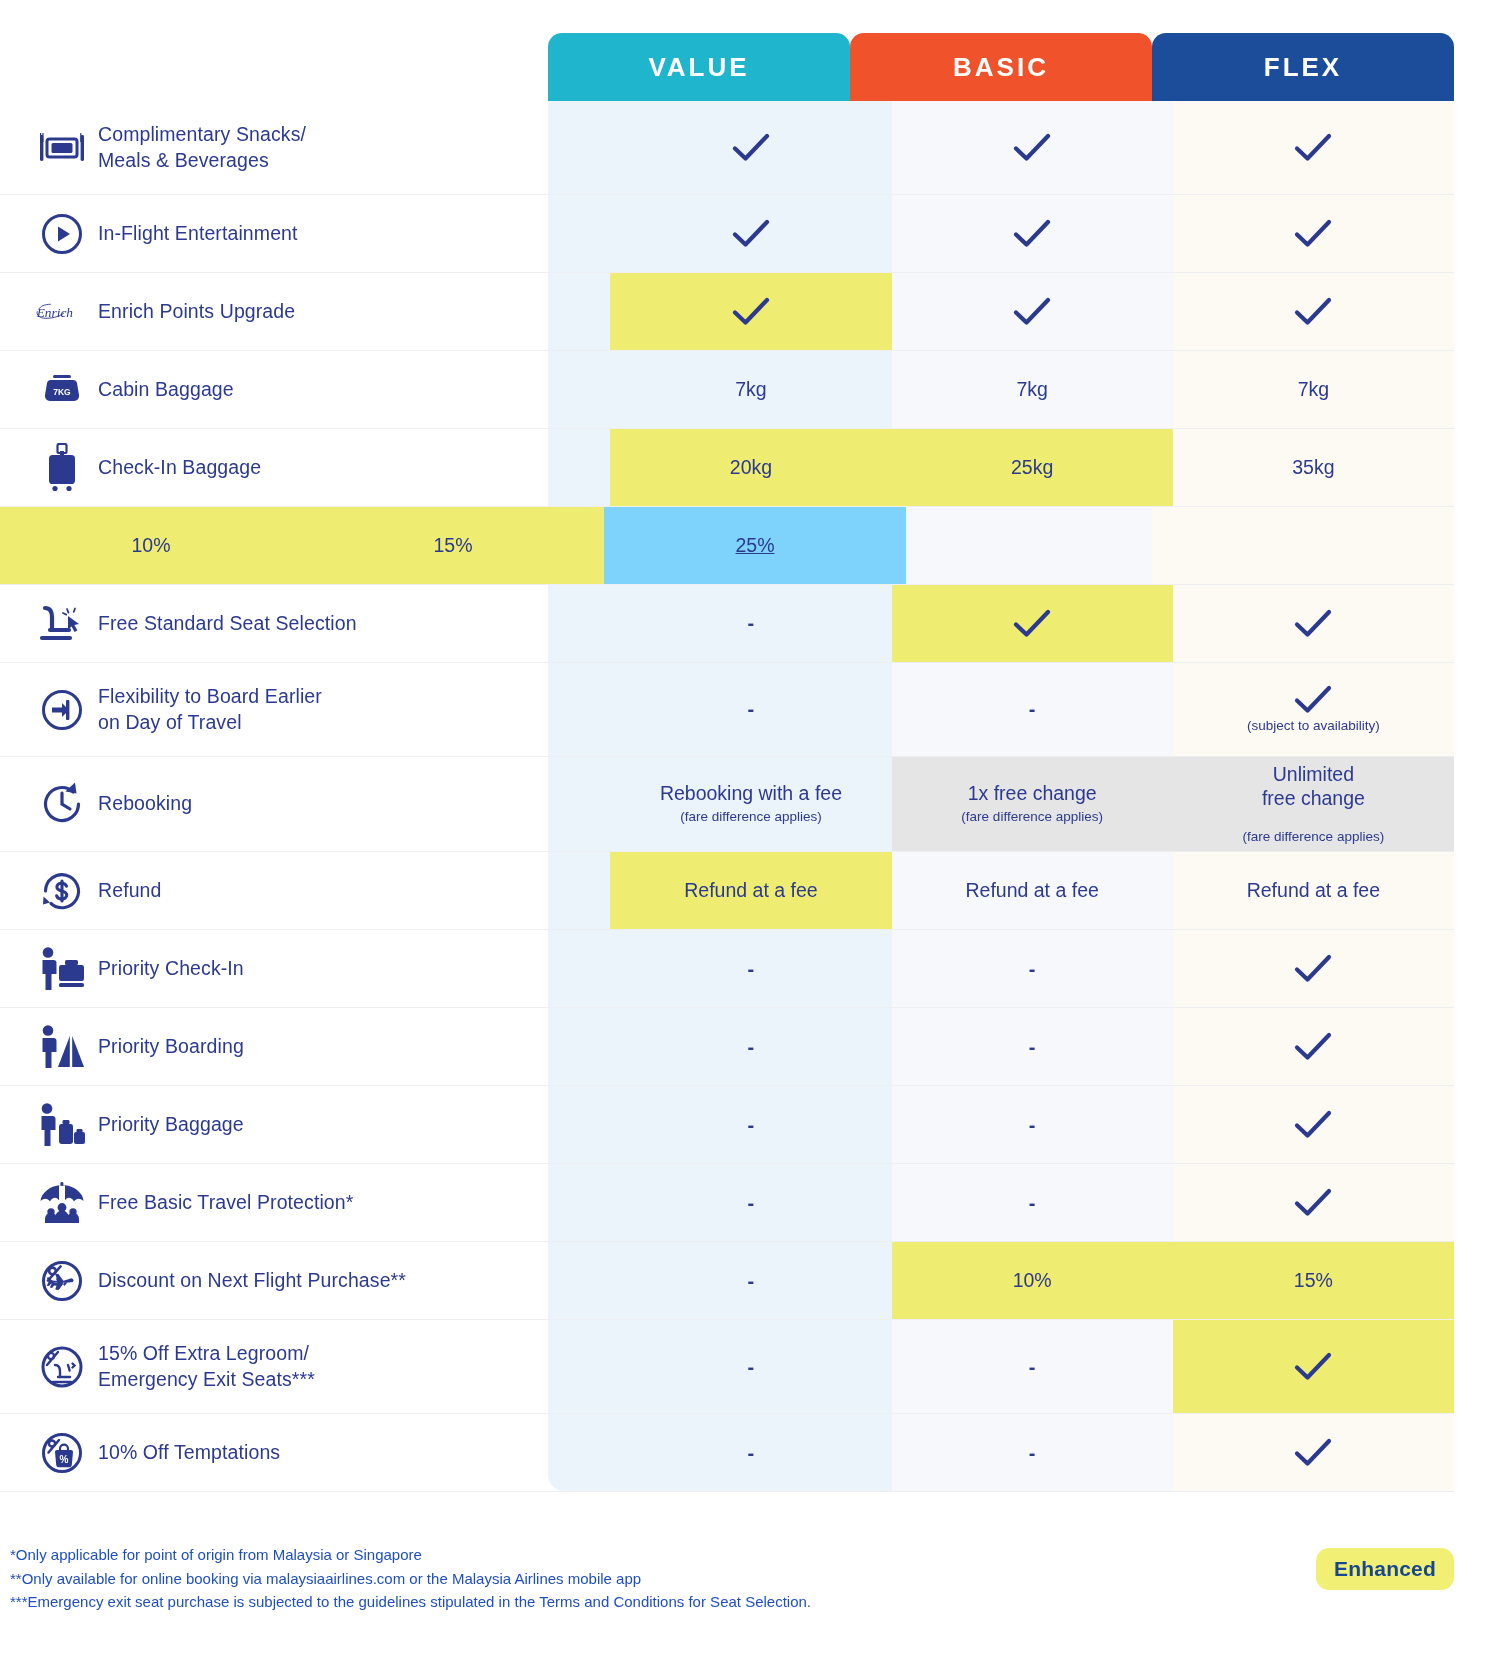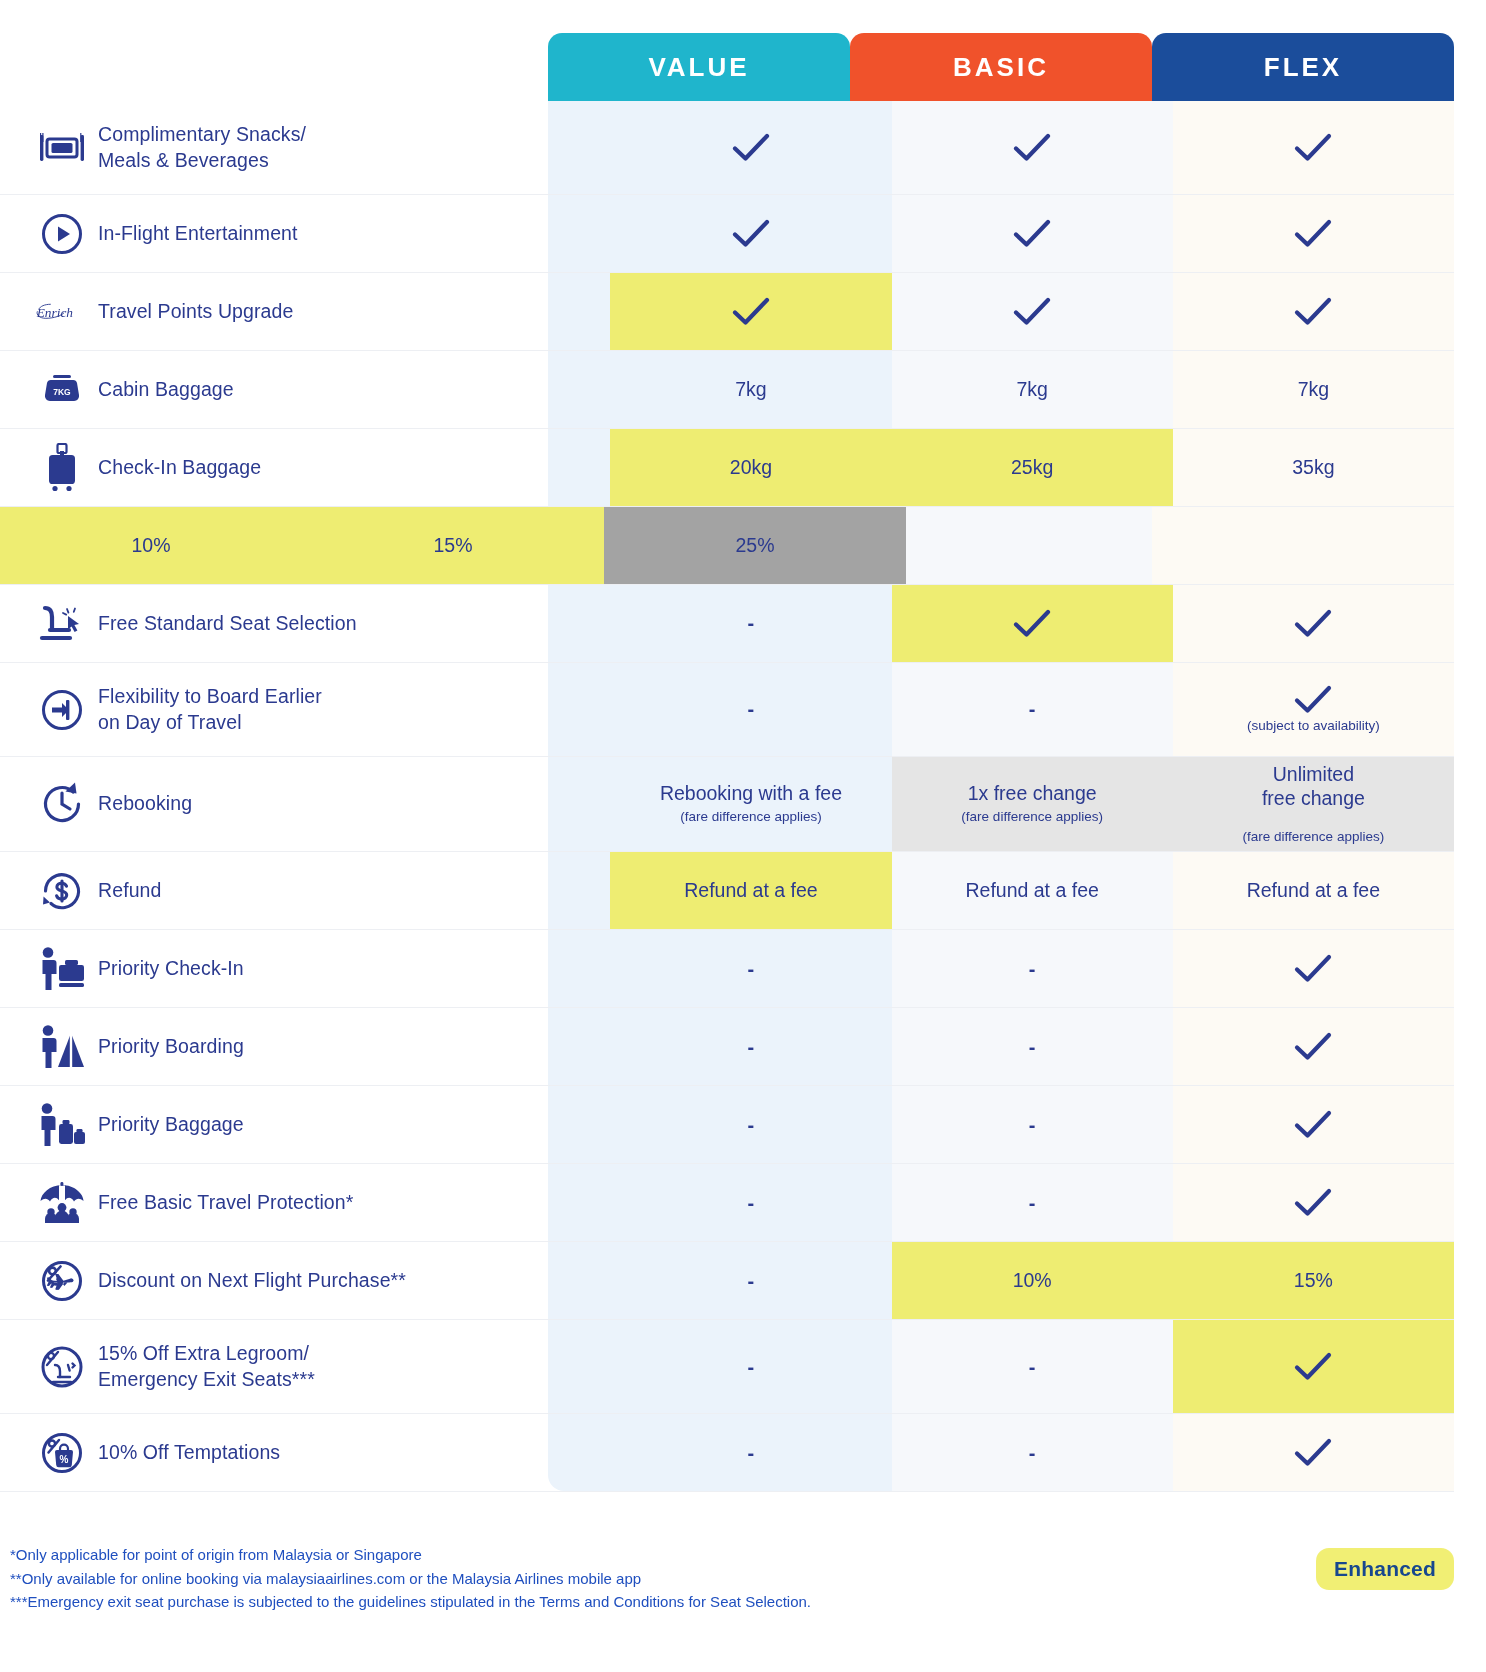--- a/index.html
+++ b/index.html
@@ -225,21 +225,21 @@
       </div>
       <div class="row h-d">
         <div class="cell-label">
           <span class="ico">
             <svg width="74" height="30" viewBox="0 0 74 30">
               <text x="1" y="22" font-family="Liberation Serif, serif" font-style="italic" font-size="19" fill="#2b3a8f">Enrich</text>
               <path d="M2 14c-2 5 3 10 12 10 12 0 22-4 26-8" fill="none" stroke="#2b3a8f" stroke-width="1.3"></path>
               <path d="M4 11c2-4 8-7 17-7" fill="none" stroke="#2b3a8f" stroke-width="1.3"></path>
             </svg>
           </span>
-          <span class="label-text">Travel Points Upgrade</span>
+          <span class="label-text">Enrich Points Upgrade</span>
         </div>
         <div class="cell hl" style="background: rgb(238, 237, 114);">
           <span class="check">
             <svg width="38" height="30" viewBox="0 0 38 30">
               <path d="M3 15.5l10.5 10L35 3" fill="none" stroke="#2b3a8f" stroke-width="4.2" stroke-linecap="round" stroke-linejoin="round"></path>
             </svg>
           </span>
         </div>
         <div class="cell" style="background: rgb(246, 248, 251);">
           <span class="check">
@@ -304,21 +304,21 @@
           <span class="main">35kg</span>
         </div>
       </div>
       <div class="row h-d">
         <div class="cell hl" style="background: rgb(238, 237, 114);">
           <span class="main">10%</span>
         </div>
         <div class="cell hl" style="background: rgb(238, 237, 114);">
           <span class="main">15%</span>
         </div>
-        <div class="cell" style="background: #a3a3a3;">
+        <div class="cell" style="background: #7dd3fc; text-decoration: underline;">
           <span class="main">25%</span>
         </div>
       </div>
       <div class="row h-d">
         <div class="cell-label">
           <span class="ico">
             <svg width="50" height="44" viewBox="0 0 50 44">
               <g fill="none" stroke="#2b3a8f" stroke-width="4.2" stroke-linecap="round">
                 <path d="M8 6c5 0 7 3 7 9v12"></path>
                 <path d="M13 28h19"></path>

